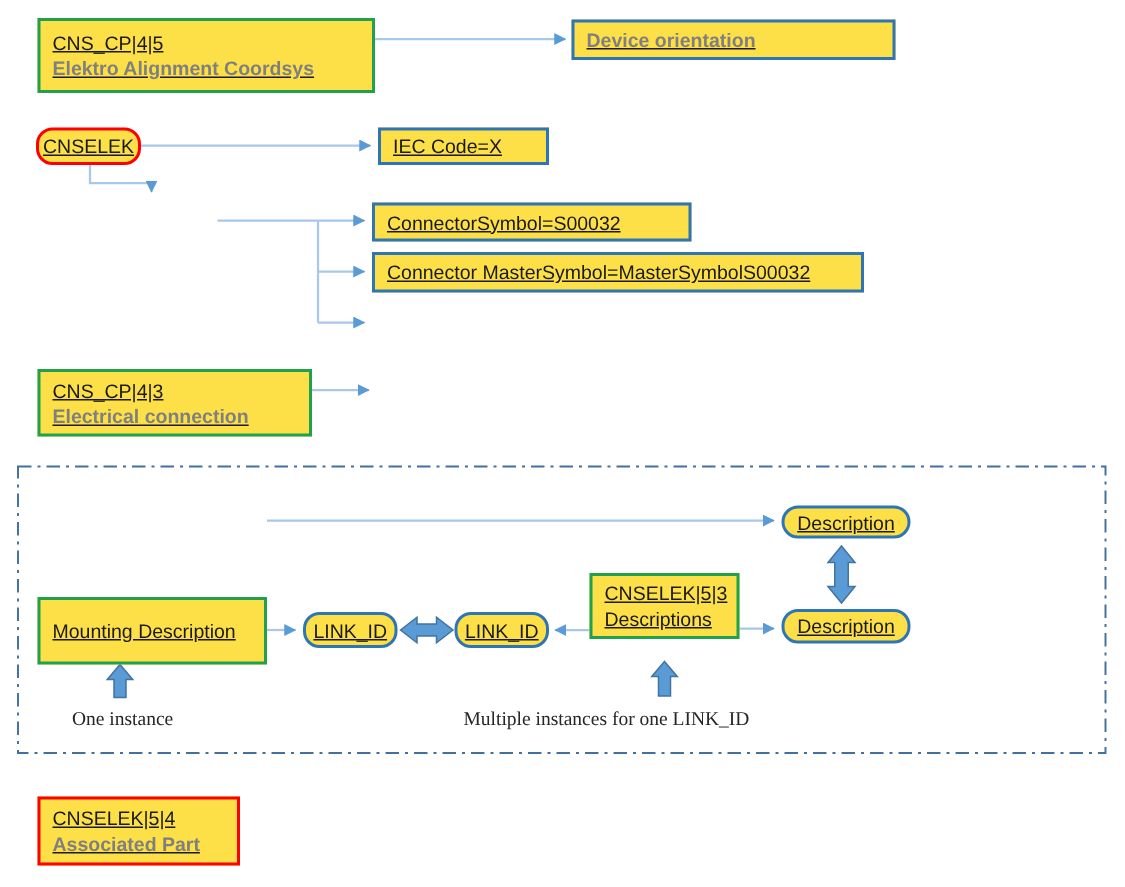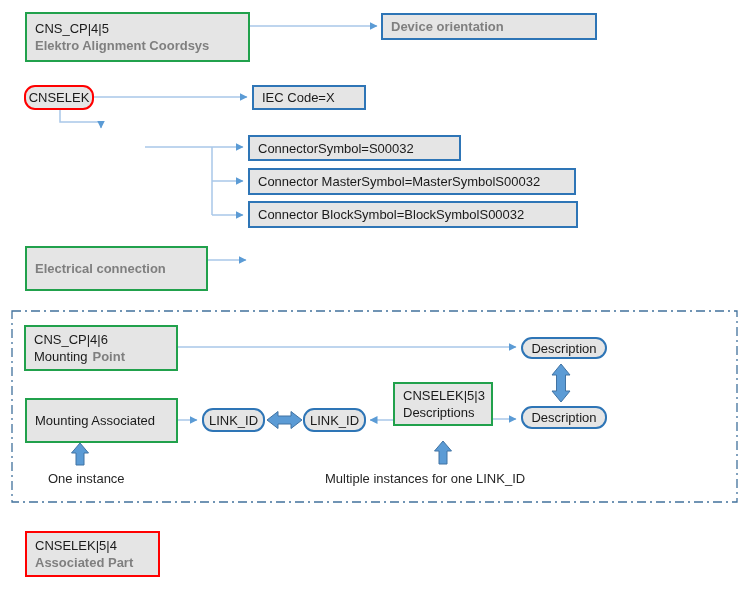--- a/index.html
+++ b/index.html
@@ -18,34 +18,34 @@
   #canvas{
     position:relative;width:750px;height:591px;background:#fff;overflow:hidden;
     font-family:"Liberation Sans","DejaVu Sans",sans-serif;
     font-size:13px;color:var(--text-dark);
   }
   #wires{position:absolute;left:0;top:0;width:750px;height:591px;pointer-events:none;}
   .conn{stroke:var(--connector-line);stroke-width:1.5;fill:none;}
   .mk{fill:var(--connector-arrowhead);}
   .block{fill:var(--block-arrow-fill);stroke:var(--block-arrow-stroke);stroke-width:1;}
   .dashrect{fill:none;stroke:var(--dashed-border);stroke-width:1.3;stroke-dasharray:9 4 2 4;}
-  .box{position:absolute;box-sizing:border-box;background:#e5e5e5;display:flex;}
+  .box{position:absolute;box-sizing:border-box;background:#fde047;display:flex;text-decoration:underline;}
   .green{border:2px solid var(--green-border);}
   .red{border:2px solid var(--red-border);}
   .blue{border:2px solid var(--blue-border);}
   .two-line{flex-direction:column;justify-content:center;padding:3px 8px;gap:2px;}
   .single{flex-direction:row;align-items:center;}
   .pad{padding:0 8px;}
   .center{justify-content:center;text-align:center;border-radius:11px;}
   .code{color:var(--text-dark);white-space:nowrap;}
   .sub{white-space:nowrap;}
   .gray-bold{color:var(--text-gray-bold);font-weight:bold;}
   .dark{color:var(--text-dark);}
   .bold-gap{margin-left:5px;}
-  .note{position:absolute;color:#262626;white-space:nowrap;}
+  .note{position:absolute;color:#262626;white-space:nowrap;font-family:Liberation Serif, serif;}
 </style>
 </head>
 <body>
 
 <div id="canvas">
 
   <svg id="wires" viewBox="0 0 750 591" xmlns="http://www.w3.org/2000/svg">
     <defs>
       <marker id="arr" viewBox="0 0 8 8" refX="7.5" refY="4" markerWidth="8" markerHeight="8" markerUnits="userSpaceOnUse" orient="auto">
         <path class="mk" d="M0,0 L8,4 L0,8 Z"></path>
@@ -92,40 +92,34 @@
 
 
   <div class="box blue single pad" style="left:248px;top:135px;width:213px;height:26px">
     <span class="code">ConnectorSymbol=S00032</span>
   </div>
 
   <div class="box blue single pad" style="left:248px;top:168px;width:328px;height:27px">
     <span class="code">Connector MasterSymbol=MasterSymbolS00032</span>
   </div>
 
-  <div class="box blue single pad" style="left:248px;top:201px;width:330px;height:27px">
-    <span class="code">Connector BlockSymbol=BlockSymbolS00032</span>
-  </div>
 
   <div class="box green two-line" style="left:25px;top:246px;width:183px;height:45px">
+    <span class="code">CNS_CP|4|3</span>
     <span class="sub gray-bold">Electrical connection</span>
   </div>
 
 
-  <div class="box green two-line" style="left:24px;top:325px;width:154px;height:46px">
-    <span class="code">CNS_CP|4|6</span>
-    <span class="sub dark"><span>Mounting</span><span class="gray-bold bold-gap">Point</span></span>
-  </div>
 
   <div class="box blue single center" style="left:521px;top:337px;width:86px;height:22px">
     <span class="code">Description</span>
   </div>
 
   <div class="box green two-line" style="left:25px;top:398px;width:153px;height:45px">
-    <span class="sub dark">Mounting Associated</span>
+    <span class="sub dark">Mounting Description</span>
   </div>
 
   <div class="box blue single center" style="left:202px;top:408px;width:63px;height:24px">
     <span class="code">LINK_ID</span>
   </div>
 
   <div class="box blue single center" style="left:303px;top:408px;width:63px;height:24px">
     <span class="code">LINK_ID</span>
   </div>
 
@@ -133,20 +127,20 @@
     <span class="code">CNSELEK|5|3</span>
     <span class="sub dark">Descriptions</span>
   </div>
 
   <div class="box blue single center" style="left:521px;top:406px;width:86px;height:23px">
     <span class="code">Description</span>
   </div>
 
   <div class="note" style="left:48px;top:471px">One instance</div>
 
-  <div class="note" style="left:325px;top:471px">Multiple instances for one LINK_ID</div>
+  <div class="note" style="left:309px;top:471px">Multiple instances for one LINK_ID</div>
 
   <div class="box red two-line" style="left:25px;top:531px;width:135px;height:46px">
     <span class="code">CNSELEK|5|4</span>
     <span class="sub gray-bold">Associated Part</span>
   </div>
 
 </div>
 
 </body></html>

